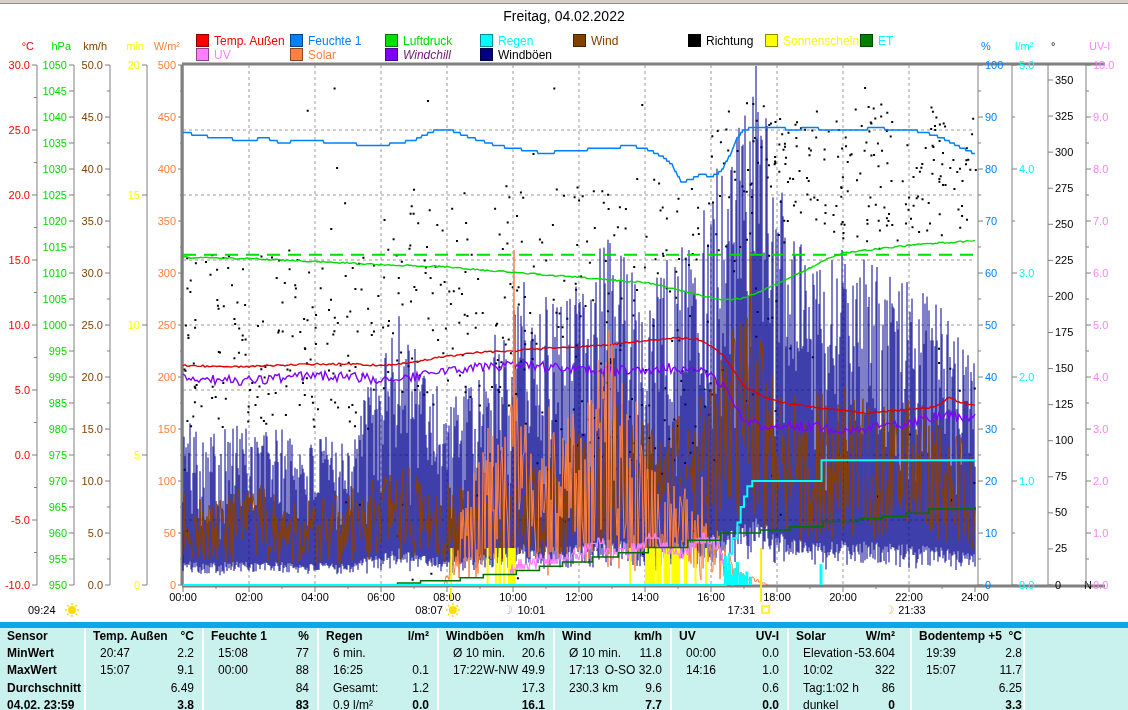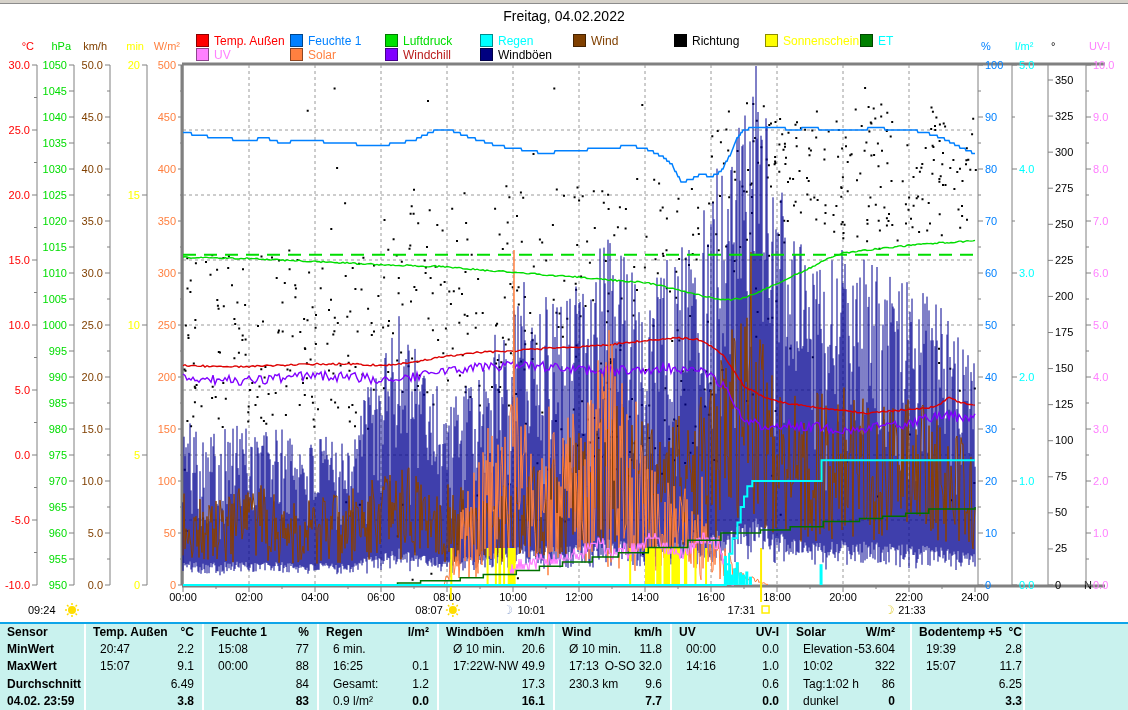--- a/index.html
+++ b/index.html
@@ -5,21 +5,21 @@
   html,body{margin:0;padding:0;background:#fff;}
   .screen{position:relative;width:1128px;height:710px;background:#ffffff;overflow:hidden;
           font-family:"Liberation Sans",sans-serif;}
   .topstrip{position:absolute;left:0;top:0;width:1128px;height:3px;background:#d6d2ca;}
   .topline{position:absolute;left:0;top:3px;width:1128px;height:1px;background:#8c8c8c;}
   .title{position:absolute;left:0;top:8px;width:1128px;text-align:center;font-size:14px;color:#000;}
   .legend-item{position:absolute;height:13px;font-size:12px;white-space:nowrap;}
   .legend-box{display:inline-block;width:11px;height:11px;vertical-align:-1px;margin-right:5px;border:1px solid rgba(0,0,0,.45);}
   .legend-label{vertical-align:1px;}
   #chart{position:absolute;left:0;top:0;}
-  .wtable{position:absolute;left:0;top:622px;width:1128px;height:88px;background:#c9f2ee;border-top:2px solid #0ea5e9;box-sizing:border-box;font-size:12px;color:#000;}
+  .wtable{position:absolute;left:0;top:622px;width:1128px;height:88px;background:#c9f2ee;border-top:6px solid #0ea5e9;box-sizing:border-box;font-size:12px;color:#000;}
   .wcol{position:absolute;top:0;height:100%;box-sizing:border-box;}
   .wcol.sep{border-left:2px solid #ffffff;}
   .wrow{height:17.2px;line-height:17.2px;display:flex;justify-content:space-between;overflow:hidden;white-space:nowrap;}
   .wrow .lt{padding-left:14px;}
   .wrow .lt.hd{padding-left:7px;font-weight:bold;}
   .wrow .rt{padding-right:8px;}
   .b{font-weight:bold;}
   .labcol .wrow{padding-left:7px;font-weight:bold;}
 </style>
 </head>
@@ -28,26 +28,26 @@
 <div class="screen">
   <div class="topstrip"></div>
   <div class="topline"></div>
   <div class="title">Freitag, 04.02.2022</div>
   <div id="legend">
       <div class="legend-item" style="left: 196px; top: 34px;"><span class="legend-box" style="background: rgb(255, 0, 0);"></span><span class="legend-label" style="color: rgb(255, 0, 0);">Temp. Außen</span></div>
       <div class="legend-item" style="left: 290px; top: 34px;"><span class="legend-box" style="background: rgb(0, 128, 255);"></span><span class="legend-label" style="color: rgb(0, 128, 255);">Feuchte 1</span></div>
       <div class="legend-item" style="left: 385px; top: 34px;"><span class="legend-box" style="background: rgb(0, 224, 0);"></span><span class="legend-label" style="color: rgb(0, 221, 0);">Luftdruck</span></div>
       <div class="legend-item" style="left: 480px; top: 34px;"><span class="legend-box" style="background: rgb(0, 255, 255);"></span><span class="legend-label" style="color: rgb(0, 255, 255);">Regen</span></div>
       <div class="legend-item" style="left: 573px; top: 34px;"><span class="legend-box" style="background: rgb(128, 64, 0);"></span><span class="legend-label" style="color: rgb(128, 64, 0);">Wind</span></div>
-      <div class="legend-item" style="left: 674px; top: 34px;"><span class="legend-box" style="background: rgb(0, 0, 0);"></span><span class="legend-label" style="color: rgb(0, 0, 0);">Richtung</span></div>
+      <div class="legend-item" style="left: 688px; top: 34px;"><span class="legend-box" style="background: rgb(0, 0, 0);"></span><span class="legend-label" style="color: rgb(0, 0, 0);">Richtung</span></div>
       <div class="legend-item" style="left: 765px; top: 34px;"><span class="legend-box" style="background: rgb(255, 255, 0);"></span><span class="legend-label" style="color: rgb(255, 255, 0); text-align: right;">Sonnenschein</span></div>
       <div class="legend-item" style="left: 860px; top: 34px;"><span class="legend-box" style="background: rgb(0, 128, 0);"></span><span class="legend-label" style="color: rgb(0, 255, 255);">ET</span></div>
       <div class="legend-item" style="left: 196px; top: 48px;"><span class="legend-box" style="background: rgb(255, 128, 255);"></span><span class="legend-label" style="color: rgb(255, 128, 255);">UV</span></div>
       <div class="legend-item" style="left: 290px; top: 48px;"><span class="legend-box" style="background: rgb(255, 128, 64);"></span><span class="legend-label" style="color: rgb(255, 128, 64);">Solar</span></div>
-      <div class="legend-item" style="left: 385px; top: 48px;"><span class="legend-box" style="background: rgb(128, 0, 255);"></span><span class="legend-label" style="color: #b91c1c;">Windchill</span></div>
+      <div class="legend-item" style="left: 385px; top: 48px;"><span class="legend-box" style="background: rgb(128, 0, 255);"></span><span class="legend-label" style="color: #701a75; font-style: italic;">Windchill</span></div>
       <div class="legend-item" style="left: 480px; top: 48px;"><span class="legend-box" style="background: rgb(0, 0, 128);"></span><span class="legend-label" style="color: rgb(0, 0, 0);">Windböen</span></div>
     </div>
   <svg id="chart" width="1128" height="622">
       <line x1="182" y1="64" x2="1105" y2="64" stroke="#808080" stroke-width="3"></line>
       <line x1="182" y1="586" x2="1105" y2="586" stroke="#808080" stroke-width="3"></line>
       <line x1="182" y1="65" x2="182" y2="585" stroke="#808080" stroke-width="3"></line>
       <line x1="249" y1="65" x2="249" y2="585" stroke="#9a9a9a" stroke-width="1" stroke-dasharray="3 3"></line>
       <line x1="315" y1="65" x2="315" y2="585" stroke="#9a9a9a" stroke-width="1" stroke-dasharray="3 3"></line>
       <line x1="381" y1="65" x2="381" y2="585" stroke="#9a9a9a" stroke-width="1" stroke-dasharray="3 3"></line>
       <line x1="447" y1="65" x2="447" y2="585" stroke="#9a9a9a" stroke-width="1" stroke-dasharray="3 3"></line>

